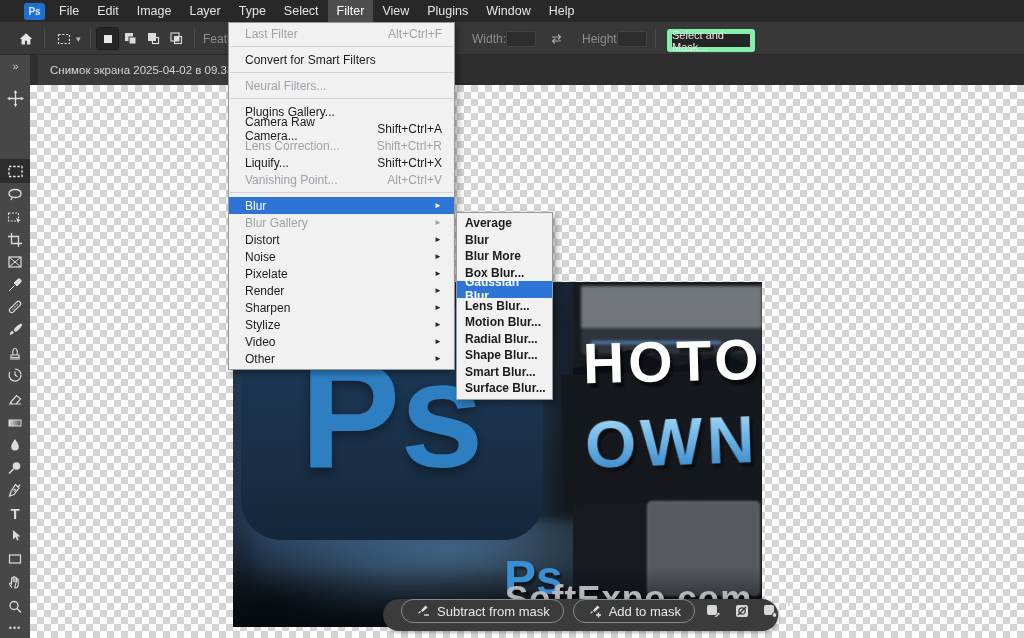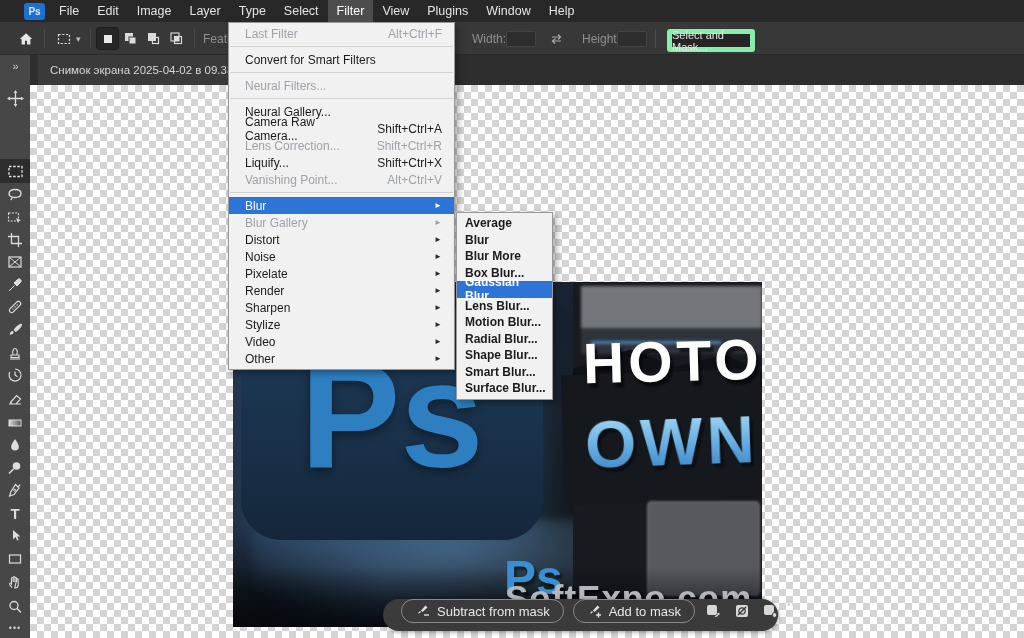--- a/index.html
+++ b/index.html
@@ -327,21 +327,21 @@
     <div class="sep"></div>
     <div class="mi">
         <span>Convert for Smart Filters</span>
       </div>
     <div class="sep"></div>
     <div class="mi disabled">
         <span>Neural Filters...</span>
       </div>
     <div class="sep"></div>
     <div class="mi">
-        <span>Neural Gallery...</span>
+        <span>Plugins Gallery...</span>
       </div>
     <div class="mi">
         <span>Camera Raw Camera...</span>
         <span class="sc">Shift+Ctrl+A</span>
       </div>
     <div class="mi disabled">
         <span>Lens Correction...</span>
         <span class="sc">Shift+Ctrl+R</span>
       </div>
     <div class="mi">

